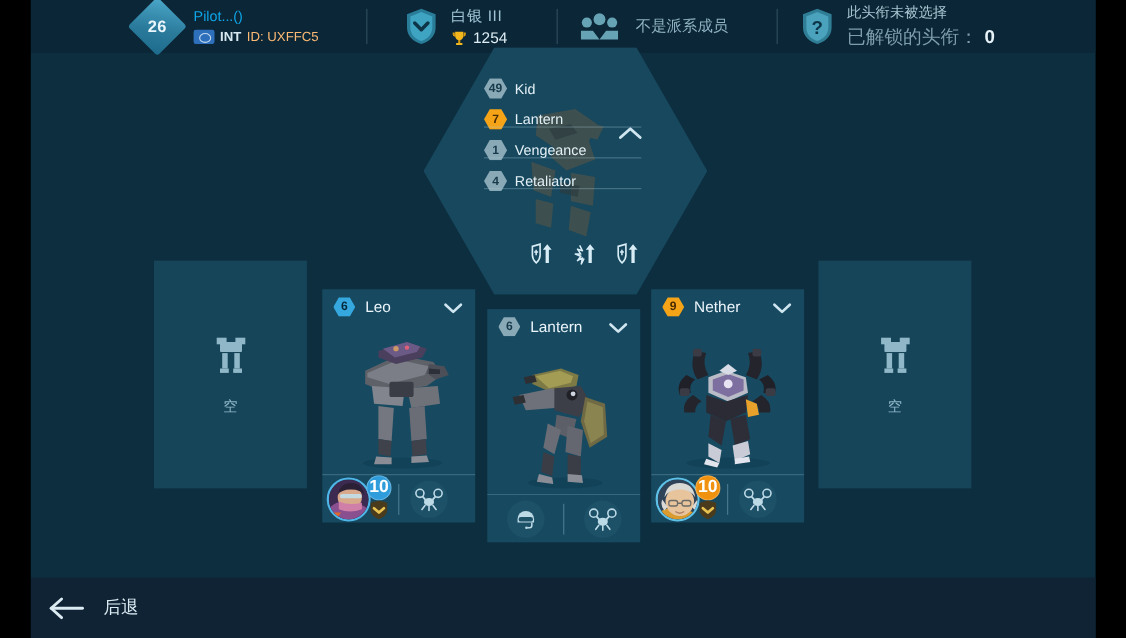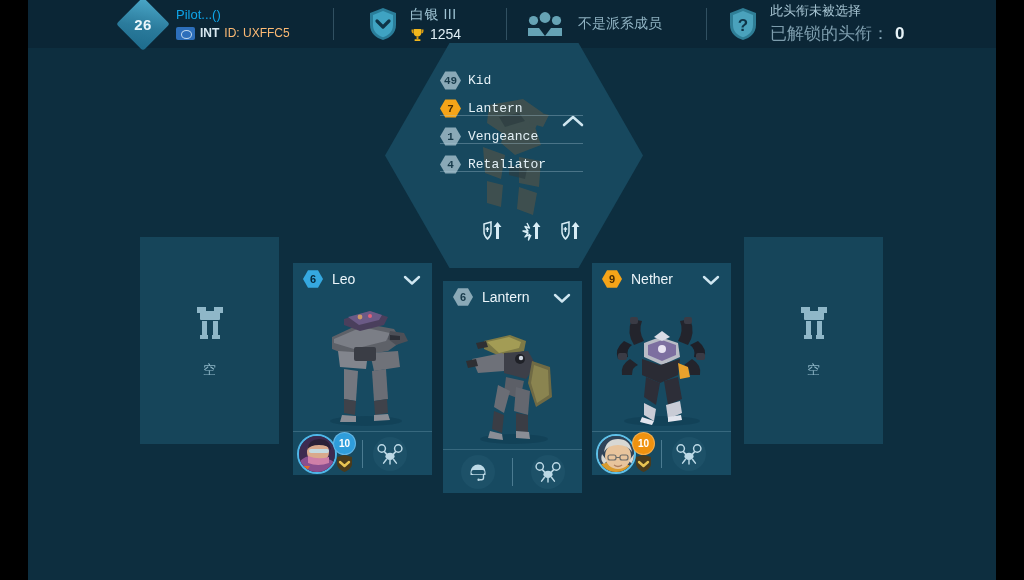--- a/index.html
+++ b/index.html
@@ -83,21 +83,21 @@
     left: 357px; top: 43px;
     width: 258px; height: 225px;
     background: #17485e;
     clip-path: polygon(25% 0%, 75% 0%, 100% 50%, 75% 100%, 25% 100%, 0% 50%);
   }
   #hex-mech {
     position: absolute; left: 74px; top: 44px;
     width: 112px; height: 135px;
     opacity: .55;
   }
-  #hex-content { position: absolute; left: 0; top: 0; width: 258px; height: 225px; font-family: Liberation Mono, monospace; }
+  #hex-content { position: absolute; left: 0; top: 0; width: 258px; height: 225px; }
 
   .hex-row {
     position: absolute; left: 55px; width: 143px; height: 25px;
     display: flex; align-items: center;
   }
   .hexbadge {
     width: 21px; height: 19px; flex: 0 0 auto;
     clip-path: polygon(25% 2%, 75% 2%, 100% 50%, 75% 98%, 25% 98%, 0% 50%);
     display: flex; align-items: center; justify-content: center;
     font-size: 11px; font-weight: bold; color: #fff;
@@ -154,21 +154,21 @@
   .avatar {
     width: 40px; height: 40px; border-radius: 50%;
     border: 2px solid #4fb6e8; overflow: hidden;
     position: relative;
   }
   .avatar.warm { border-color: #5fc0e8; }
   .lvl-pill {
     position: absolute; left: 36px; top: -2px;
     width: 23px; height: 23px; border-radius: 50%;
     display: flex; align-items: center; justify-content: center;
-    font-size: 10px; font-weight: bold; color: #fff;
+    font-size: 16px; font-weight: bold; color: #fff;
     border: 1px solid rgba(255,255,255,.25);
   }
   .lvl-pill.blue { background: #2f9ddb; }
   .lvl-pill.orange { background: #f0920f; }
   .rank-chev {
     position: absolute; left: 38px; top: 20px;
     width: 19px; height: 19px;
   }
   .round-icon {
     width: 34px; height: 34px; border-radius: 50%;
@@ -554,15 +554,24 @@
           <rect x="5" y="8" width="20" height="9" rx="1" fill="#8fb7c8"></rect>
           <rect x="7" y="18" width="5" height="14" fill="#8fb7c8"></rect>
           <rect x="18" y="18" width="5" height="14" fill="#8fb7c8"></rect>
           <rect x="5" y="32" width="8" height="4" fill="#8fb7c8"></rect>
           <rect x="17" y="32" width="8" height="4" fill="#8fb7c8"></rect>
         </svg>
         <div class="empty-label">空</div>
       </div>
     </div>
 
+    <div id="bottom-bar">
+      <div id="back-btn">
+        <svg viewBox="0 0 34 22">
+          <path d="M2.5 11 H31" stroke="#dcebf2" stroke-width="2.6" stroke-linecap="round"></path>
+          <path d="M12 2.5 L2.5 11 L12 19.5" fill="none" stroke="#dcebf2" stroke-width="2.6" stroke-linecap="round" stroke-linejoin="round"></path>
+        </svg>
+        <span class="back-label">后退</span>
+      </div>
+    </div>
 
   </div>
 </div>
 
 </body></html>

